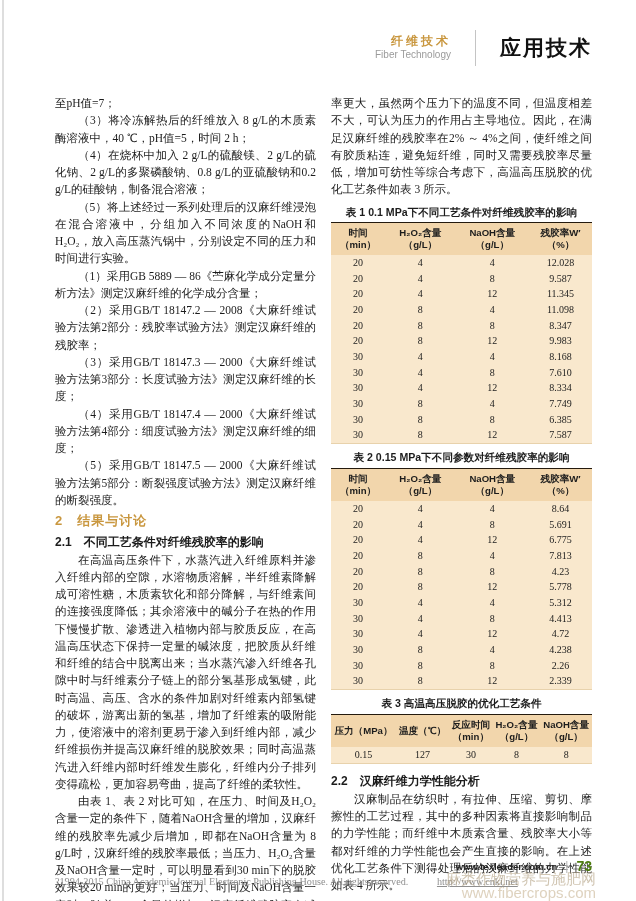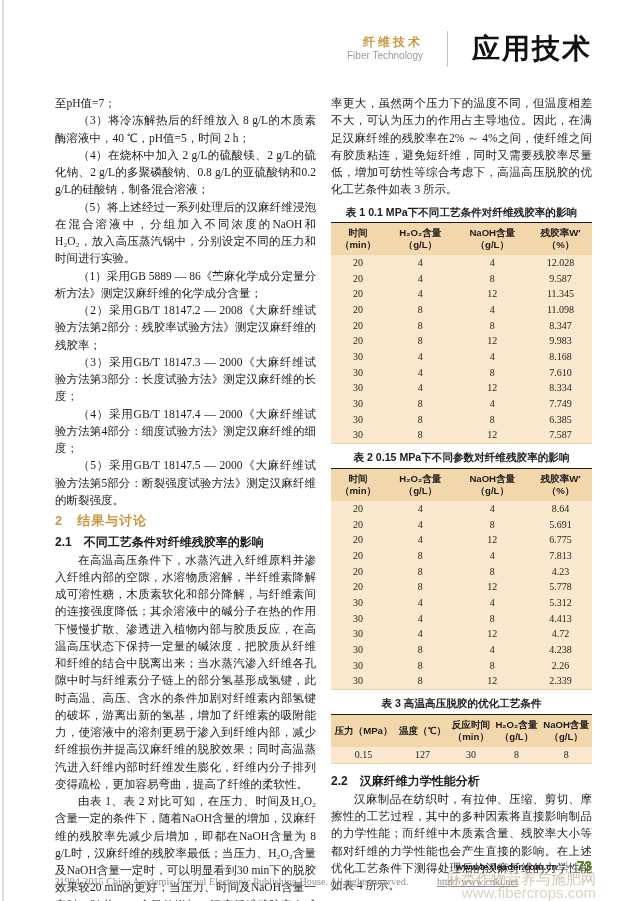--- a/index.html
+++ b/index.html
@@ -13,21 +13,21 @@
     color:#1c1c1c;
   }
   .page-edge{position:absolute;left:2px;top:0;width:2px;height:100%;background:#dedede;}
 
   
   .hdr{position:absolute;top:30px;right:44px;display:flex;align-items:center;gap:24px;}
   .hdr-left{text-align:right;line-height:1.25;}
   .hdr-zh{font-family:"Liberation Sans",sans-serif;font-weight:bold;font-size:12px;color:#c9973f;letter-spacing:3px;}
   .hdr-en{font-size:10px;color:#9b9b9b;font-family:"Liberation Sans",sans-serif;}
   .hdr-div{width:1px;height:36px;background:#c4c4c4;}
-  .hdr-sec{font-family:Liberation Serif, serif;font-weight:bold;font-size:28px;color:#111;letter-spacing:2px;}
+  .hdr-sec{font-family:Liberation Serif, serif;font-weight:bold;font-size:21px;color:#111;letter-spacing:2px;}
 
   
   .cols{position:absolute;top:95px;left:55px;width:537px;display:flex;gap:15px;}
   .col{width:261px;font-size:11.5px;line-height:1.5;text-align:justify;}
   .col p{margin:0;}
   p.ind{text-indent:2em;}
   h3.sub{font-size:12px;margin:1px 0;font-weight:bold;font-family:"Liberation Sans",sans-serif;}
   h2.sec{font-size:13px;margin:2px 0;font-weight:bold;color:#c9973f;font-family:"Liberation Sans",sans-serif;letter-spacing:1px;}
 
   

